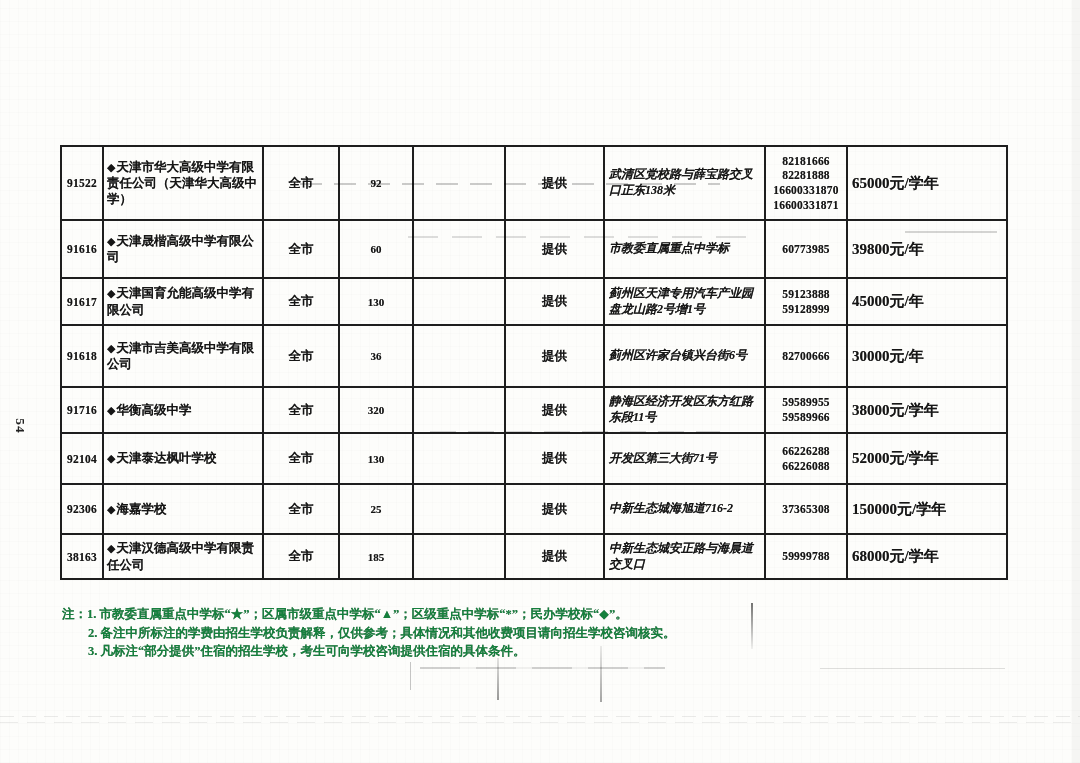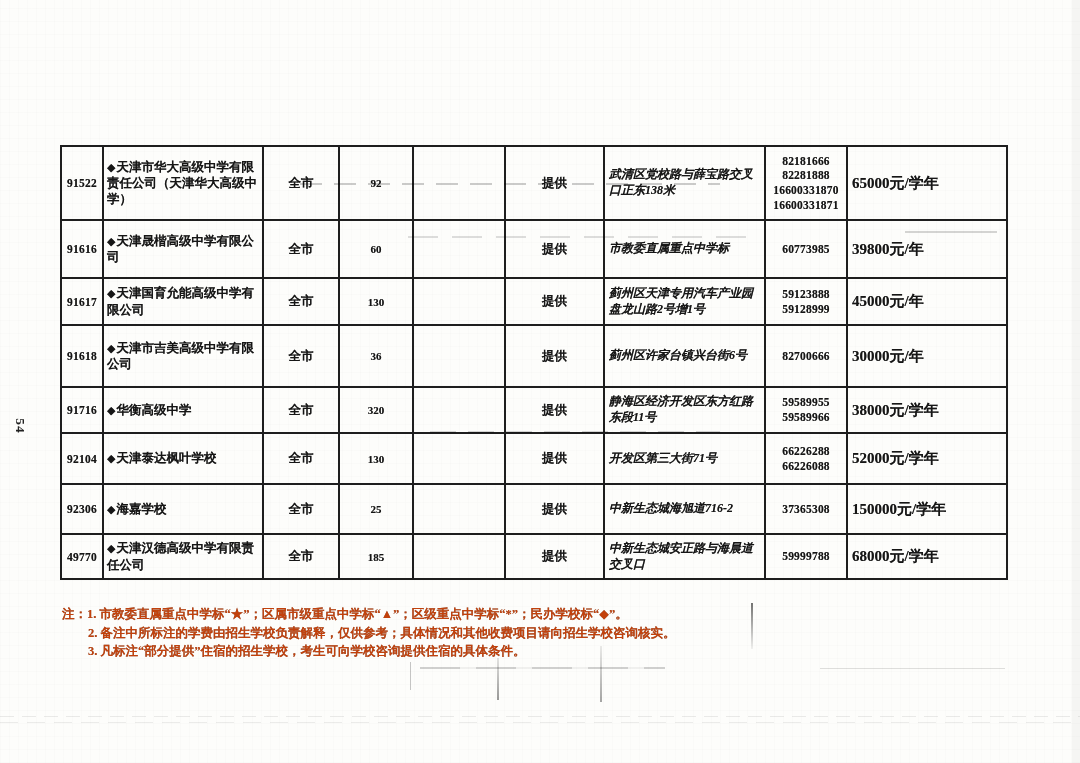--- a/index.html
+++ b/index.html
@@ -54,21 +54,21 @@
   .c-scope{text-align:center;font-size:12.5px;}
   .c-quota{text-align:center;font-size:11px;}
   .c-lodging{text-align:center;font-size:12.5px;}
   .c-address{text-align:left;font-size:12px;line-height:1.32;padding:2px 4px;font-style:italic;}
   .c-phone{text-align:center;font-size:11.5px;line-height:1.28;letter-spacing:0.2px;}
   .c-fee{text-align:left;font-size:15px;padding:12px 4px;}
   .marker{font-size:11px;margin-right:1px;}
   .notes{
     position:absolute;left:62px;top:605px;width:720px;
     font-size:12.5px;font-weight:600;line-height:18.5px;
-    color:#c2410c;text-shadow:0 0 0.5px rgba(20,20,20,0.5);
+    color:#15803d;text-shadow:0 0 0.5px rgba(20,20,20,0.5);
   }
   .note-line{white-space:nowrap;}
   .note-line.indent{padding-left:26px;}
   
   .art{position:absolute;pointer-events:none;}
   .a1{left:300px;top:183px;width:420px;height:2px;
       background:repeating-linear-gradient(90deg,rgba(0,0,0,0.20) 0 22px,transparent 22px 34px);}
   .a2{left:408px;top:236px;width:352px;height:1.5px;
       background:repeating-linear-gradient(90deg,rgba(0,0,0,0.13) 0 30px,transparent 30px 44px);}
   .a3{left:430px;top:431px;width:290px;height:1.5px;
@@ -202,21 +202,21 @@
       <td class="c-quota">25</td>
       <td class="c-empty"></td>
       <td class="c-lodging">提供</td>
       <td class="c-address">中新生态城海旭道716-2</td>
       <td class="c-phone">
               <div>37365308</div>
             </td>
       <td class="c-fee">150000元/学年</td>
     </tr>
           <tr>
-      <td class="c-code">49770</td>
+      <td class="c-code">38163</td>
       <td class="c-name"><span class="marker">◆</span><span>天津汉德高级中学有限责任公司</span></td>
       <td class="c-scope">全市</td>
       <td class="c-quota">185</td>
       <td class="c-empty"></td>
       <td class="c-lodging">提供</td>
       <td class="c-address">中新生态城安正路与海晨道交叉口</td>
       <td class="c-phone">
               <div>59999788</div>
             </td>
       <td class="c-fee">68000元/学年</td>

